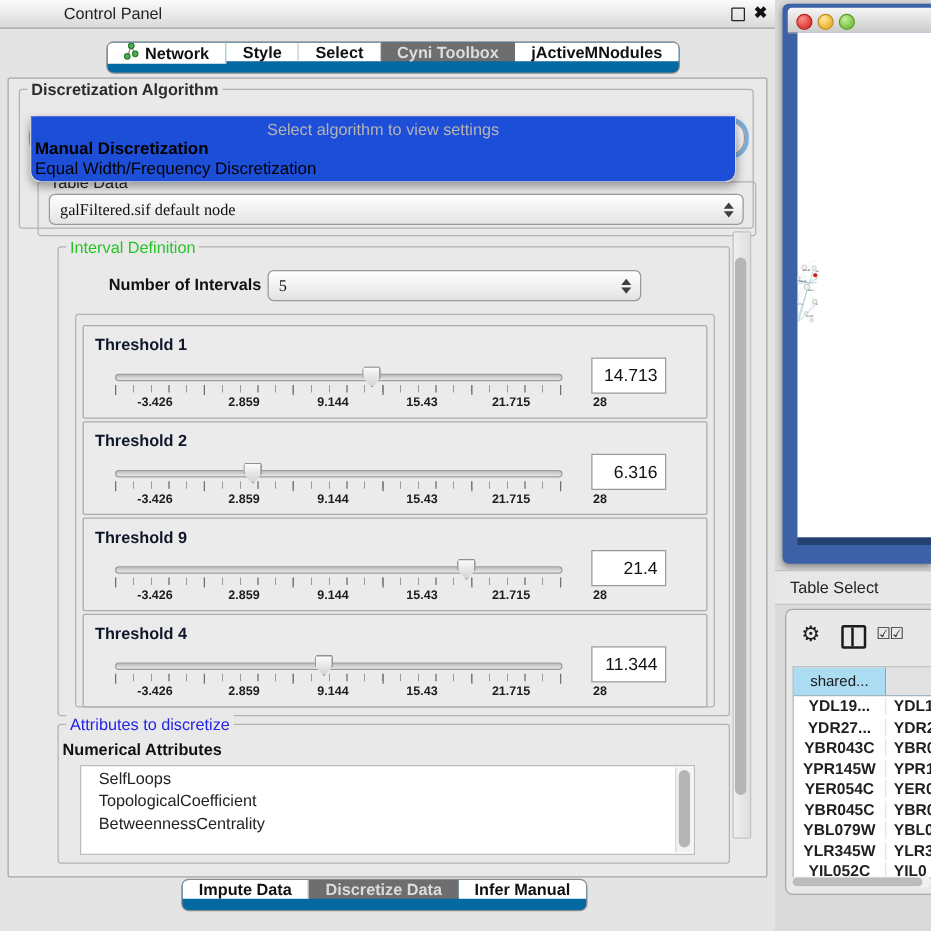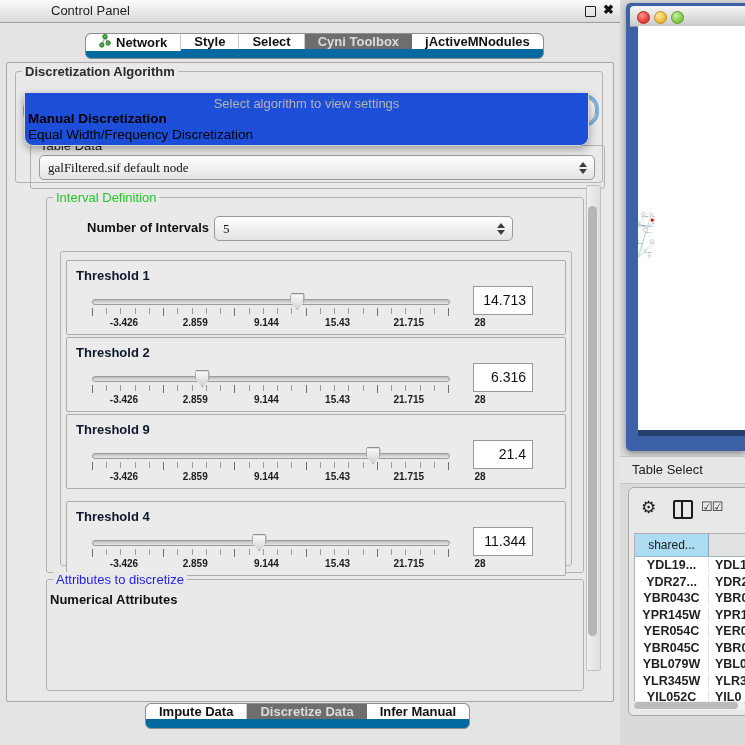--- a/index.html
+++ b/index.html
@@ -276,21 +276,21 @@
               <span class="tlab" style="left:0%">-3.426</span>
               <span class="tlab" style="left:20%">2.859</span>
               <span class="tlab" style="left:40%">9.144</span>
               <span class="tlab" style="left:60%">15.43</span>
               <span class="tlab" style="left:80%">21.715</span>
               <span class="tlab" style="left:100%">28</span>
             </div>
             <div class="tval">21.4</div>
           </div>
 
-          <div class="thr" style="top:249px;">
+          <div class="thr" style="top:239px;">
             <div class="thr-label">Threshold 4</div>
             <div class="slider">
               <div class="track"></div>
               <div class="thumb" style="left: 46.9993%;"></div>
               <div class="ticks"></div>
               <span class="maj" style="left:0%"></span>
                 <span class="maj" style="left:20%"></span>
                 <span class="maj" style="left:40%"></span>
                 <span class="maj" style="left:60%"></span>
                 <span class="maj" style="left:80%"></span>
@@ -303,20 +303,28 @@
               <span class="tlab" style="left:100%">28</span>
             </div>
             <div class="tval">11.344</div>
           </div>
         </div>
       </div>
 
       <div id="attr-group" class="group">
         <div class="gtitle blue">Attributes to discretize</div>
         <div id="attr-sub" class="abs">Numerical Attributes</div>
+        <div id="attr-list" class="abs">
+          <div class="attr-item" style="top:2px;">SelfLoops</div>
+          <div class="attr-item" style="top:20px;">TopologicalCoefficient</div>
+          <div class="attr-item" style="top:38px;">BetweennessCentrality</div>
+          <div id="attr-scroll" class="abs">
+            <div id="attr-thumb" class="abs"></div>
+          </div>
+        </div>
       </div>
 
       <div id="v-scrollbar" class="abs">
         <div id="v-thumb" class="abs"></div>
       </div>
 
     </div>
   </div>
 
   <div id="bottom-tabs" class="tabbar abs">

